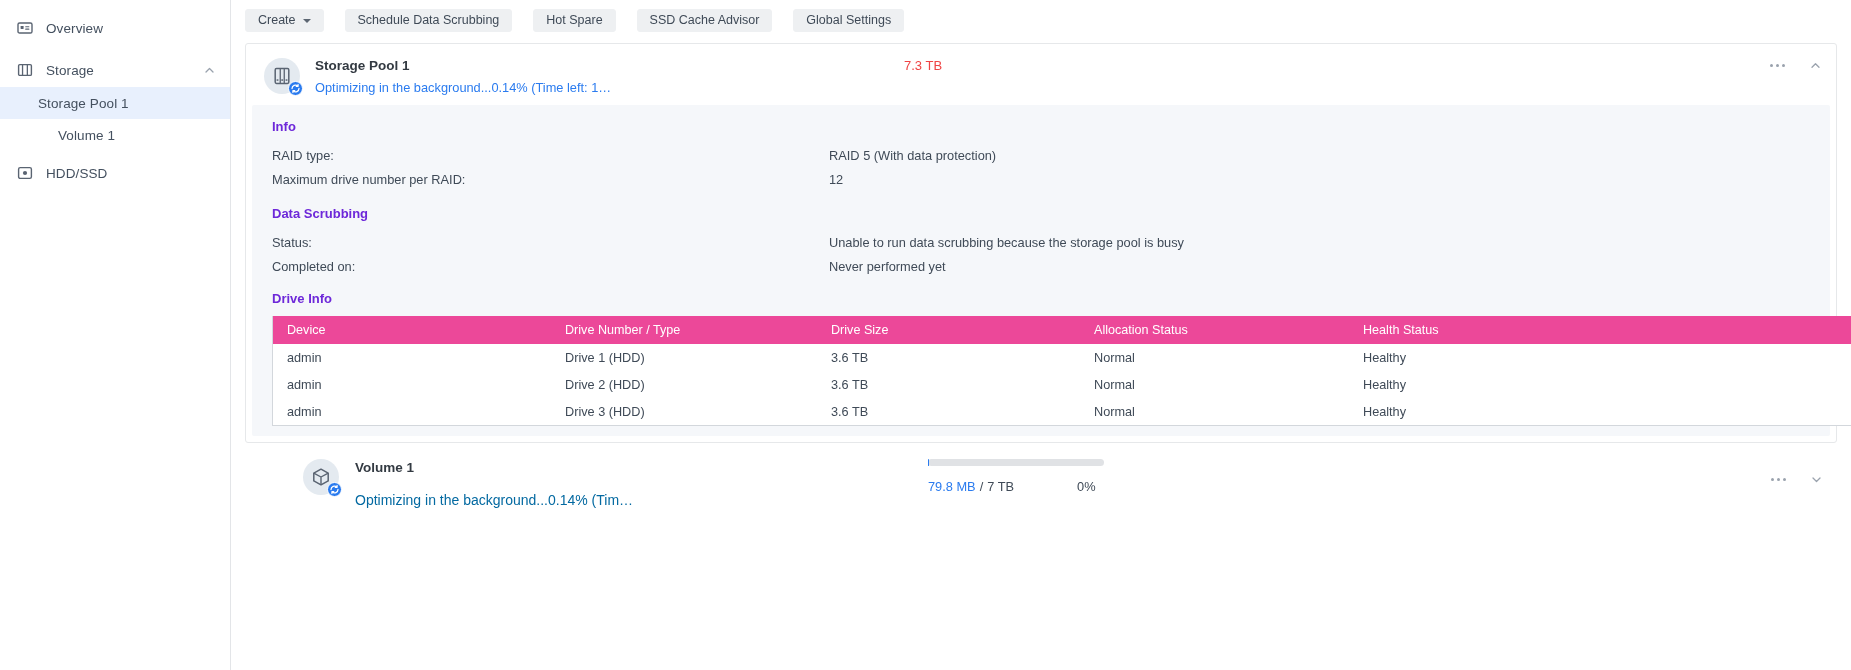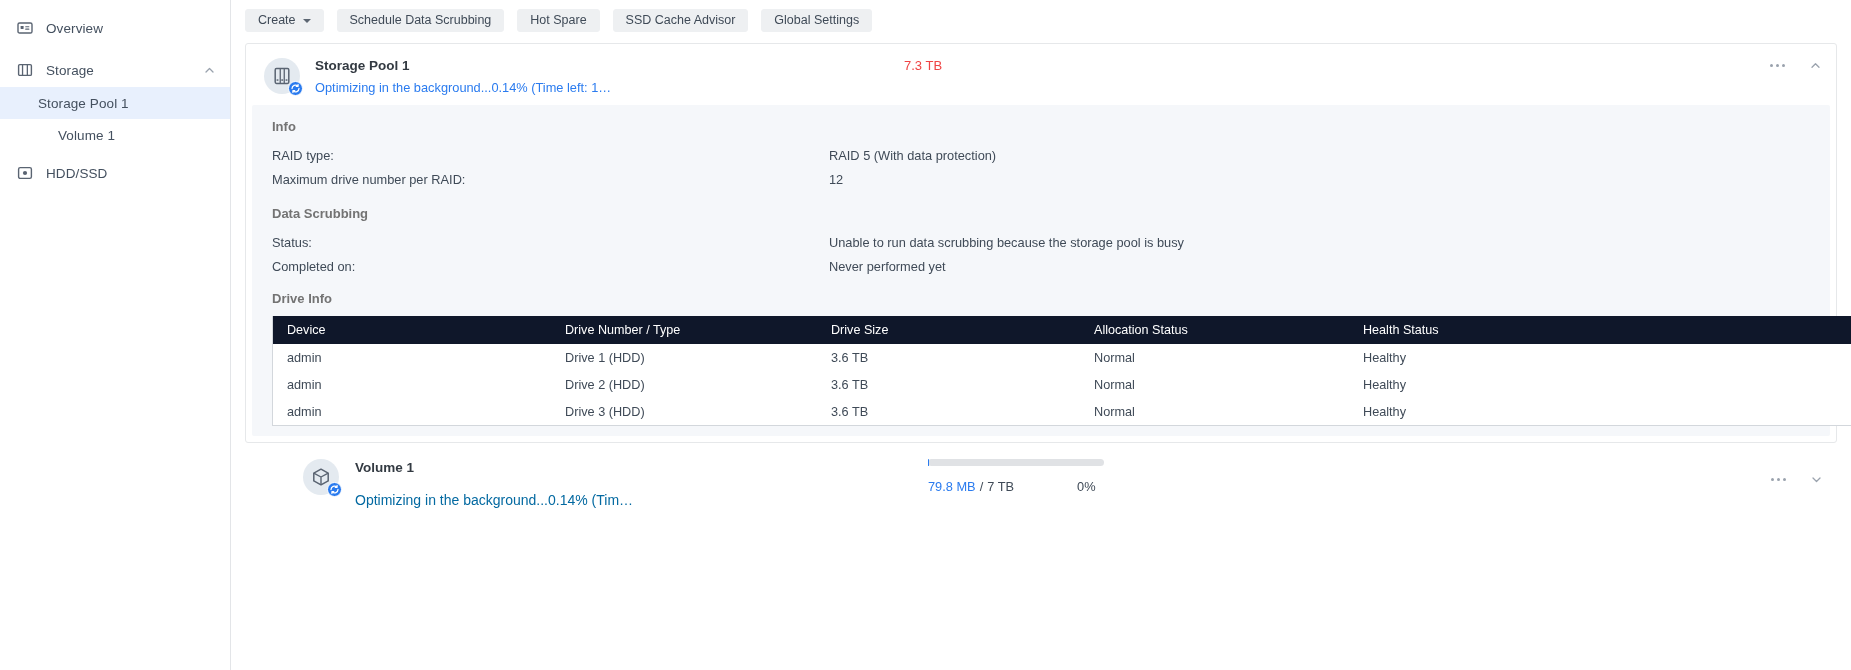--- a/index.html
+++ b/index.html
@@ -81,21 +81,21 @@
   .main {
     flex: 1;
     height: 670px;
     background: #ffffff;
     position: relative;
     overflow: hidden;
   }
   .toolbar {
     display: flex;
     align-items: center;
-    gap: 13px;
+    gap: 21px;
     padding: 9px 0 9px 14px;
     height: 40px;
   }
   .tbtn {
     background: #eef0f2;
     border: 1px solid #eef0f2;
     border-radius: 3px;
     height: 23px;
     padding: 0 12px;
     font-size: 12.5px;
@@ -191,21 +191,21 @@
   
   .panel {
     background: #f5f7fa;
     margin: 0 6px 6px 6px;
     padding: 14px 0 10px 20px;
     border-radius: 2px;
   }
   .sec-title {
     font-size: 13px;
     font-weight: bold;
-    color: #737373;
+    color: #6d28d9;
     margin-bottom: 10px;
   }
   .kv {
     display: flex;
     font-size: 12.8px;
     color: #3f4a57;
     line-height: 24px;
   }
   .kv .k { width: 557px; flex: 0 0 557px; }
   .kv .v { }
@@ -220,21 +220,21 @@
     border-top: none;
     background: #fff;
     overflow: hidden;
   }
   table.drives {
     border-collapse: collapse;
     width: 1588px;
     table-layout: fixed;
   }
   table.drives thead th {
-    background: #0f172a;
+    background: #ec4899;
     color: #ffffff;
     font-size: 12.6px;
     font-weight: normal;
     text-align: left;
     height: 28px;
     padding: 0 0 0 14px;
     white-space: nowrap;
   }
   table.drives tbody td {
     height: 27px;

